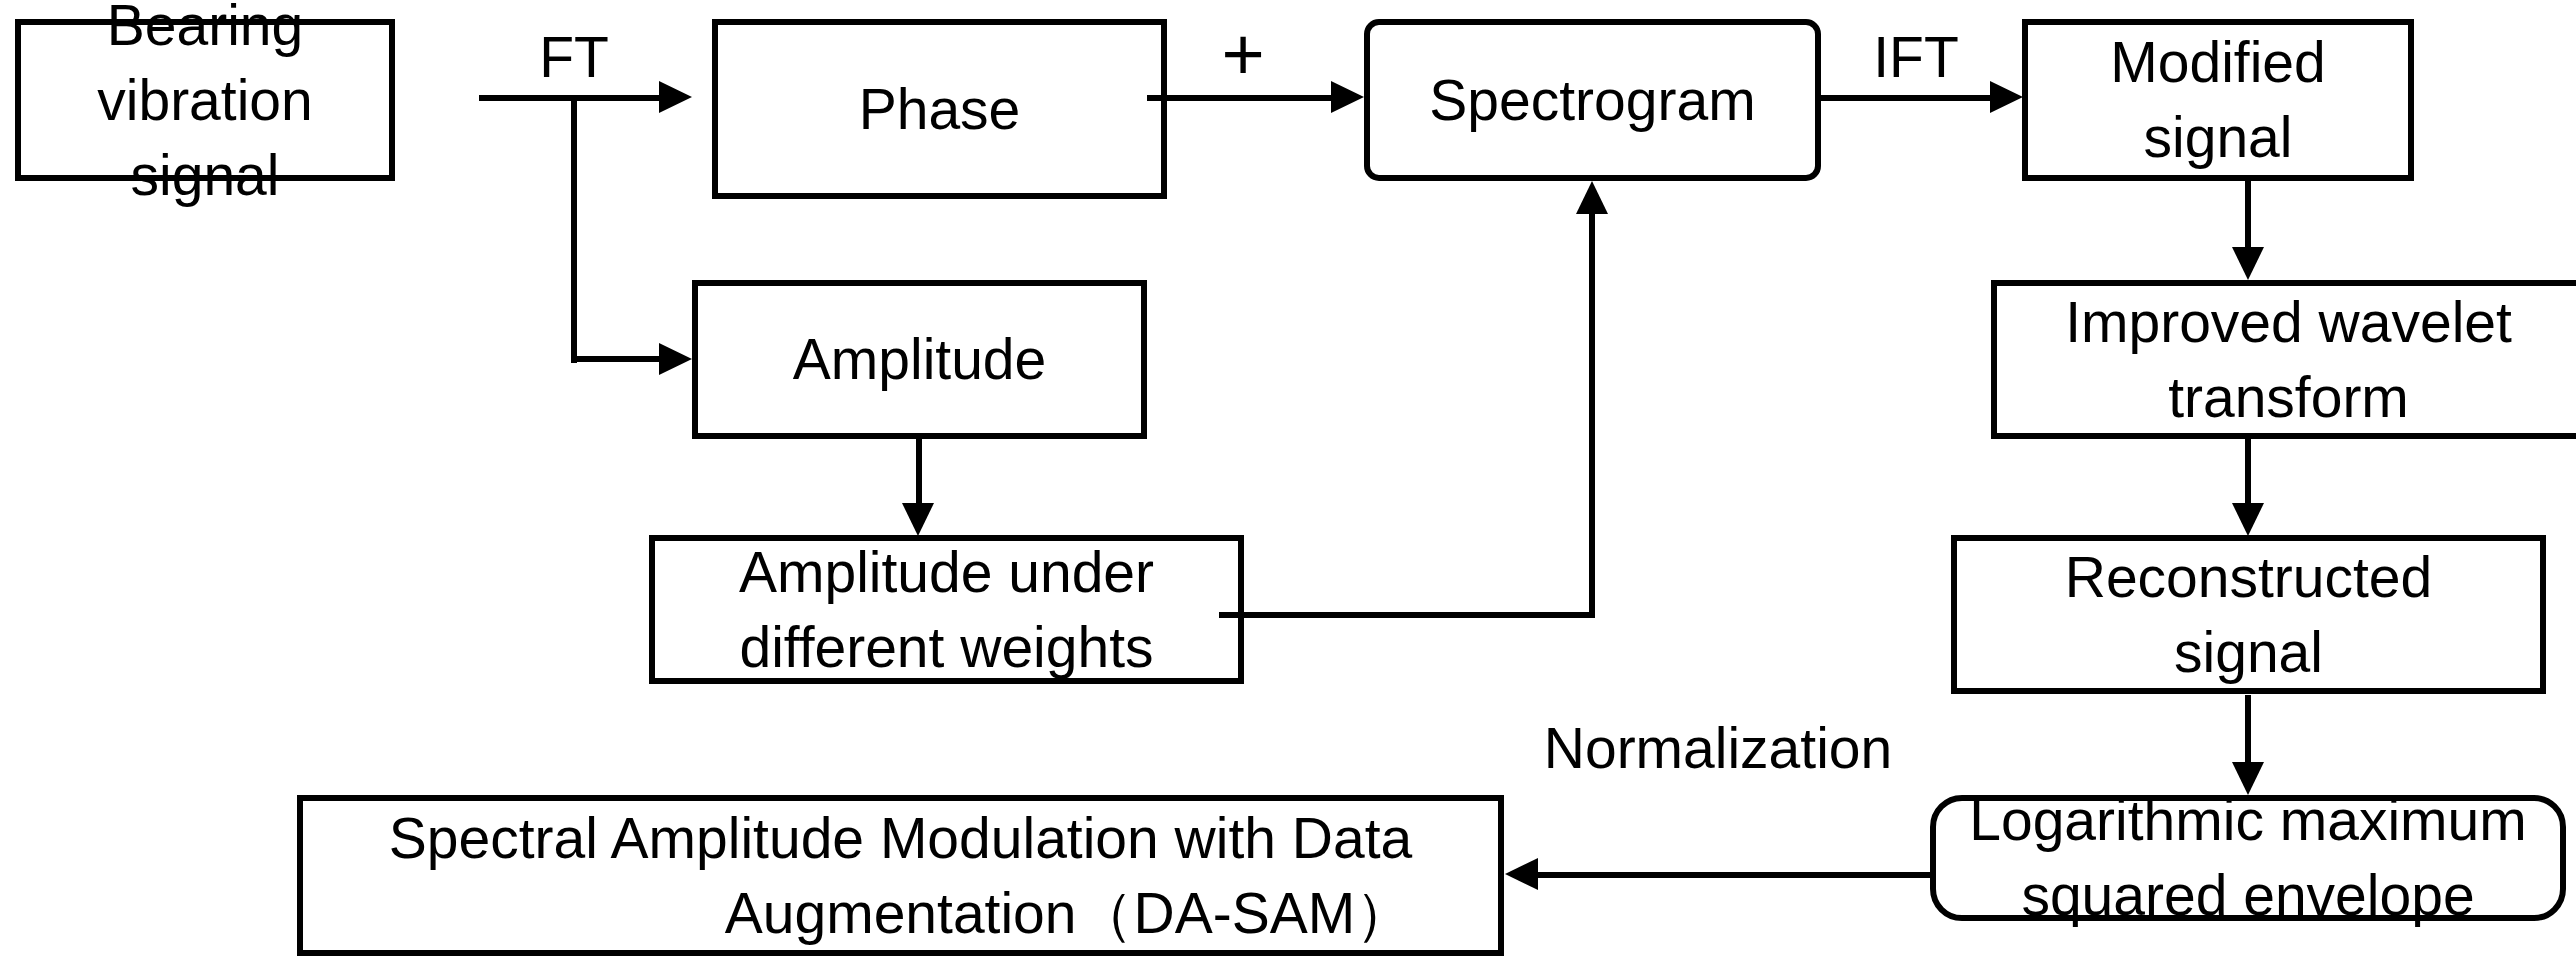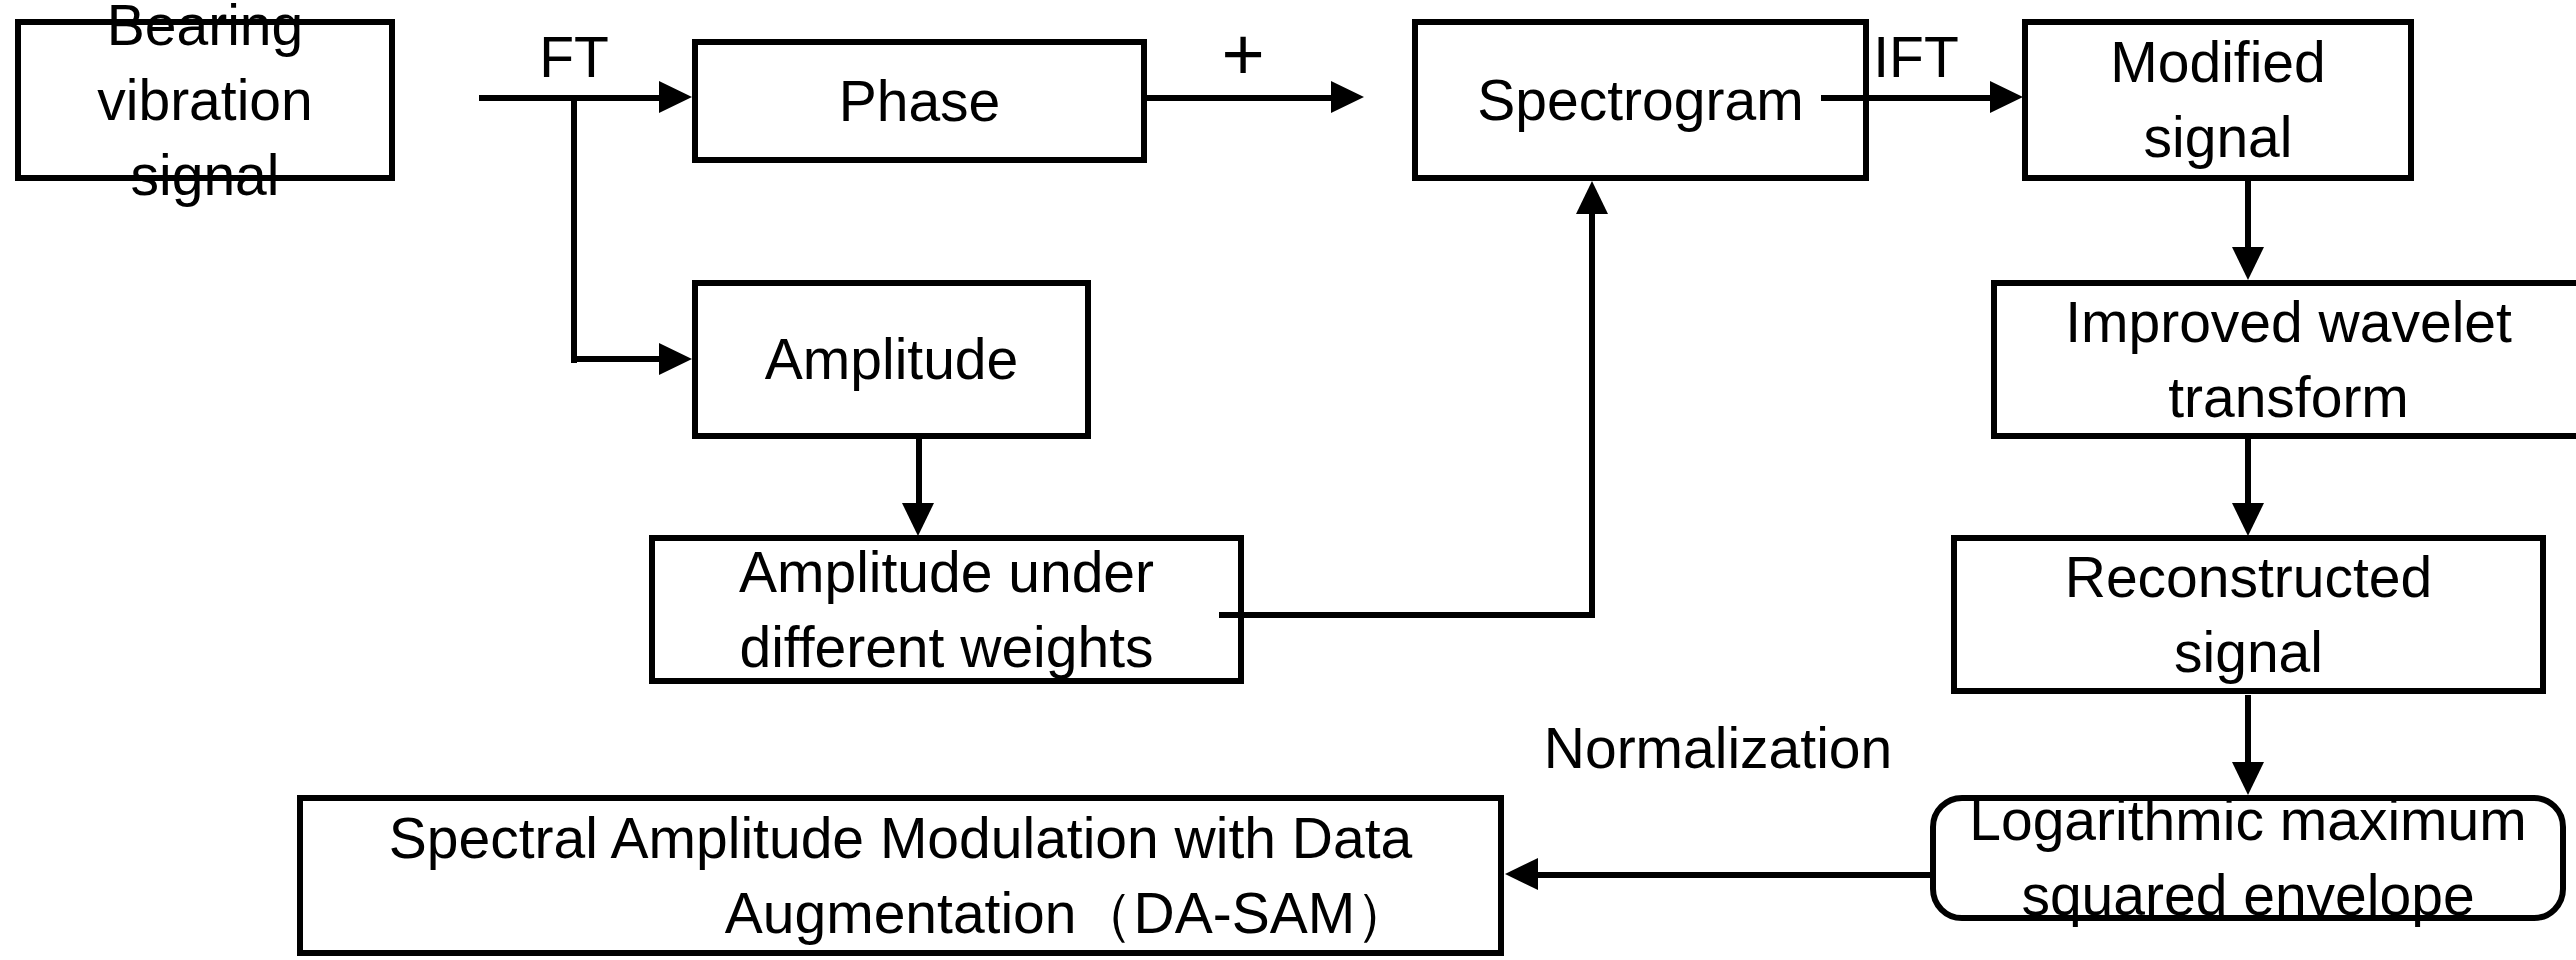--- a/index.html
+++ b/index.html
@@ -74,33 +74,33 @@
 </head>
 <body>
 
 <div id="canvas">
 
   <div class="box" style="left:15px; top:19px; width:380px; height:162px;">
     <span class="box-label">Bearing
 vibration signal</span>
   </div>
 
-  <div class="box" style="left:692px; top:19px; width:455px; height:124px;margin-top:20px;">
+  <div class="box" style="left:712px; top:19px; width:455px; height:180px;">
     <span class="box-label">Phase</span>
   </div>
 
-  <div class="box" style="left:1412px; top:19px; width:457px; height:162px;">
+  <div class="box" style="left:1364px; top:19px; width:457px; height:162px;border-radius:15px;">
     <span class="box-label">Spectrogram</span>
   </div>
 
   <div class="box" style="left:2022px; top:19px; width:392px; height:162px;">
     <span class="box-label">Modified signal</span>
   </div>
 
-  <div class="box" style="left:692px; top:280px; width:399px; height:159px;">
+  <div class="box" style="left:692px; top:280px; width:455px; height:159px;">
     <span class="box-label">Amplitude</span>
   </div>
 
   <div class="box" style="left:1951px; top:280px; width:595px; height:159px;margin-left:40px;">
     <span class="box-label">Improved wavelet
 transform</span>
   </div>
 
   <div class="box" style="left:625px; top:535px; width:595px; height:149px;margin-left:24px;">
     <span class="box-label">Amplitude under

